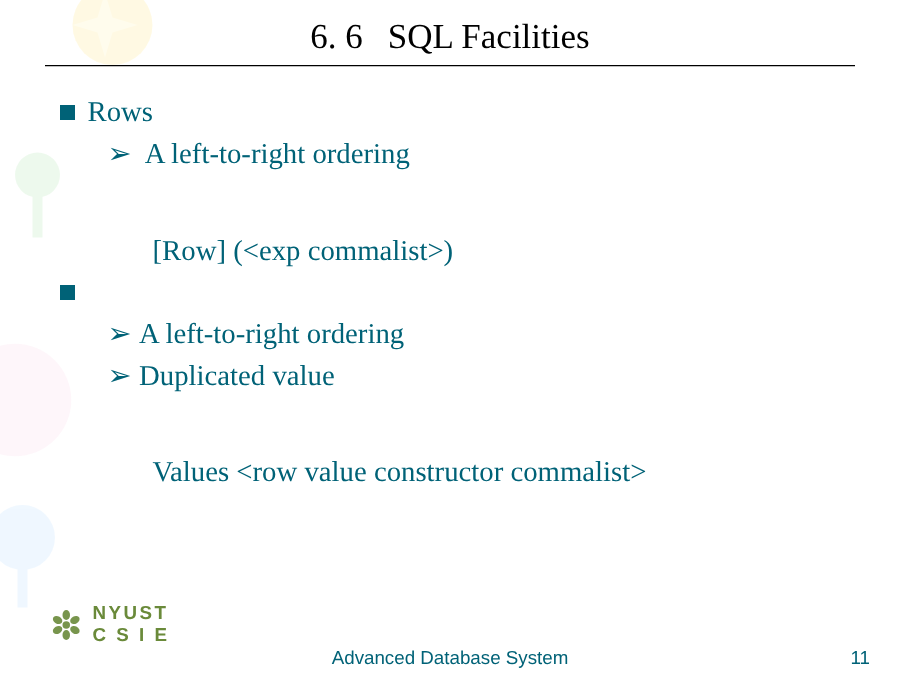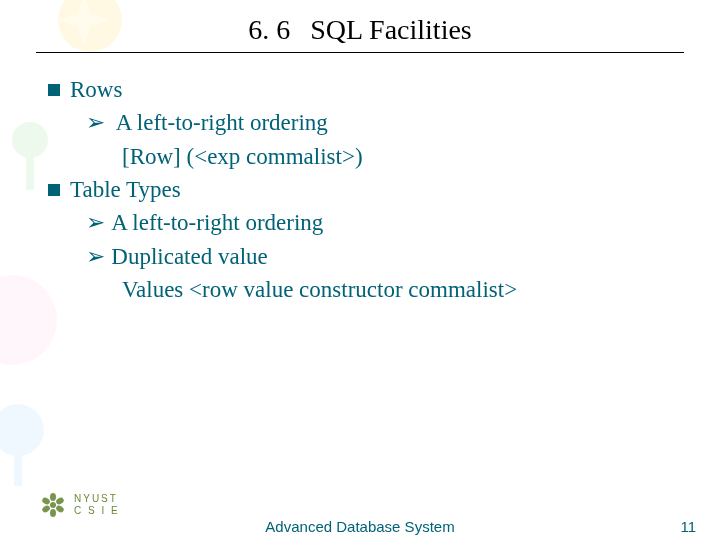--- a/index.html
+++ b/index.html
@@ -56,21 +56,21 @@
     background: #006277;
     margin-right: 10px;
     vertical-align: 1px;
   }
   .arrow {
     display: inline-block;
     margin-right: 6px;
     font-family: Arial, sans-serif;
   }
   .indent1 { padding-left: 38px; }
-  .indent2 { padding-left: 74px; }
+  .indent2 { padding-left: 74px; margin-top: 44px; }
   .footer {
     position: absolute;
     bottom: 14px;
     left: 0; right: 0;
     z-index: 1;
     font-family: Arial, Helvetica, sans-serif;
   }
   .footer-center {
     position: absolute;
     left: 0; right: 0;
@@ -88,25 +88,25 @@
     position: absolute;
     left: 40px;
     bottom: 14px;
     z-index: 1;
     display: flex;
     align-items: center;
     gap: 8px;
     font-family: Arial, sans-serif;
   }
   .logo-text {
-    font-size: 10px;
+    font-size: 15px;
     letter-spacing: 2px;
     line-height: 1.2;
     color: #6a8a3a;
-    font-weight: normal;
+    font-weight: bold;
   }
 </style>
 </head>
 <body>
 
 <div class="slide">
 
   <svg class="bg-decor" width="720" height="540">
     <g opacity="0.18">
       <circle cx="90" cy="20" r="32" fill="#ffe26b"></circle>
@@ -130,21 +130,21 @@
       <span class="num">6. 6</span><span>SQL Facilities</span>
     </div>
     <hr class="title-rule">
   </div>
 
   <div class="content">
     <div class="row"><span class="bullet-square"></span><span>Rows</span></div>
     <div class="row indent1"><span class="arrow">➢</span> <span>A left-to-right ordering</span></div>
     <div class="row indent2"><span>[Row] (&lt;exp commalist&gt;)</span></div>
 
-    <div class="row"><span class="bullet-square"></span><span>Table Types</span></div>
+    <div class="row"><span class="bullet-square"></span></div>
     <div class="row indent1"><span class="arrow">➢</span><span>A left-to-right ordering</span></div>
     <div class="row indent1"><span class="arrow">➢</span><span>Duplicated value</span></div>
     <div class="row indent2"><span>Values &lt;row value constructor commalist&gt;</span></div>
   </div>
 
   <div class="logo">
     <svg width="26" height="26">
       <g fill="#6a8a3a" opacity="0.9">
         <circle cx="13" cy="13" r="3"></circle>
         <g transform="translate(13,13)">

